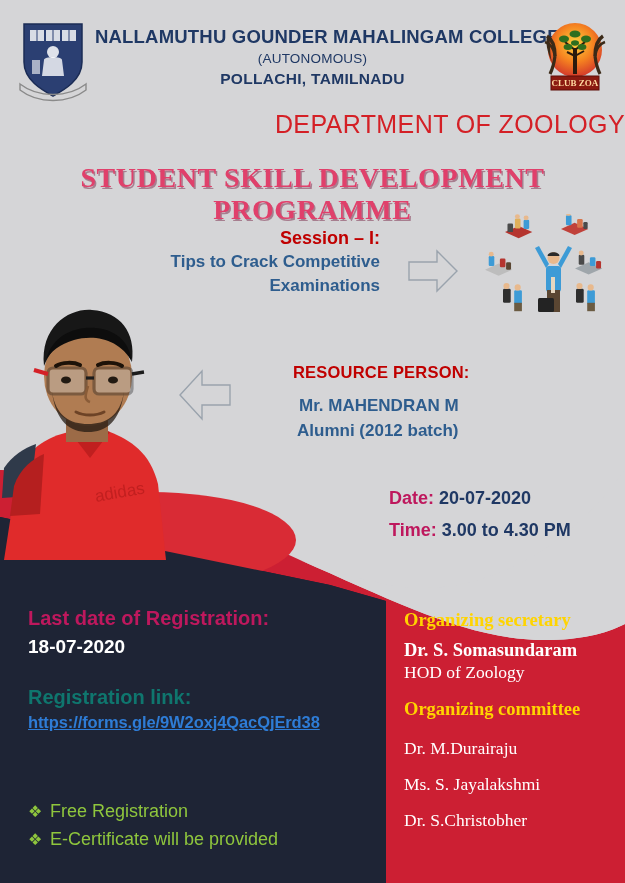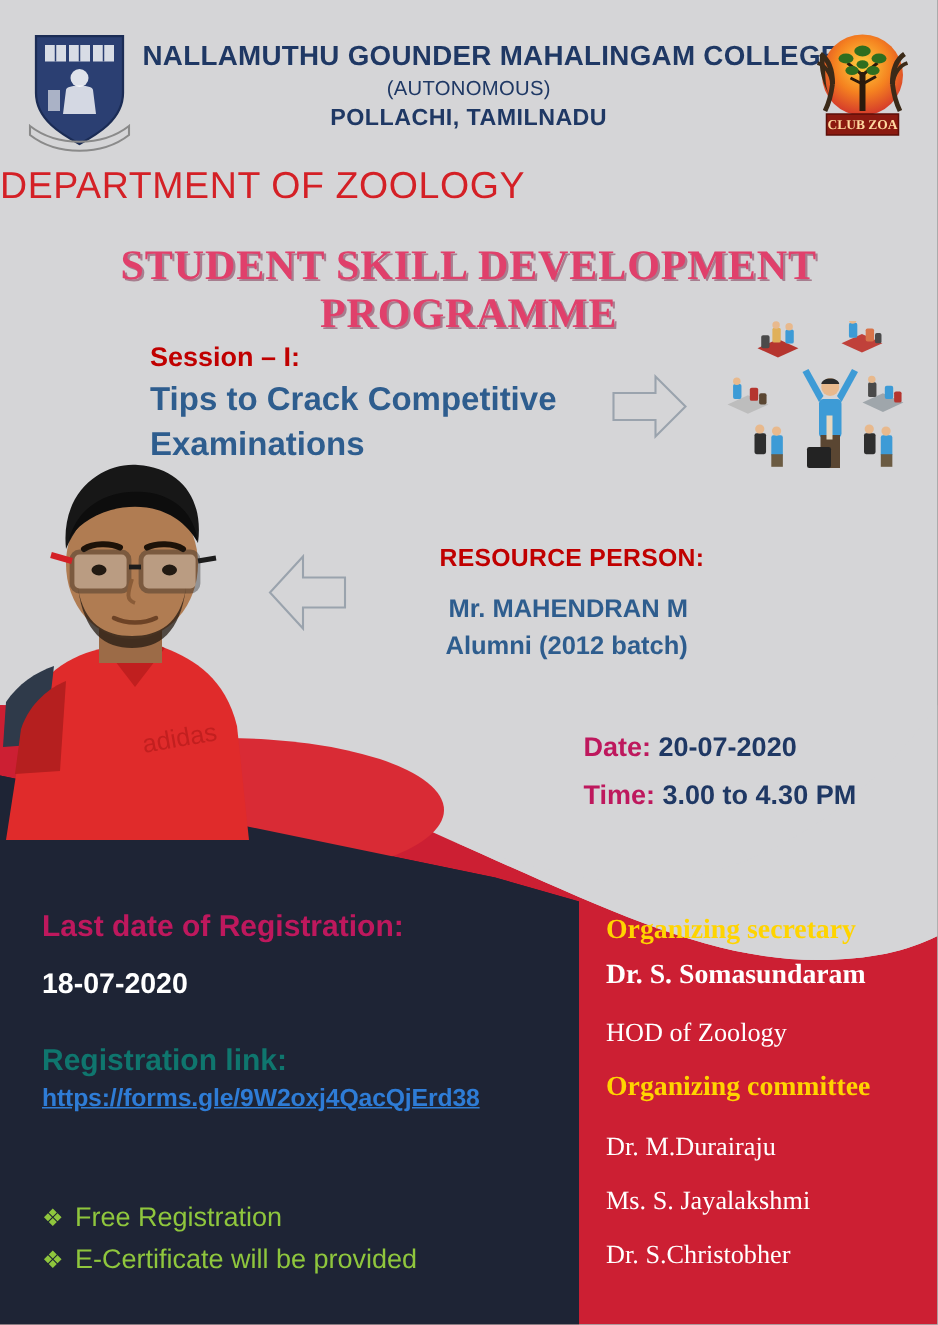--- a/index.html
+++ b/index.html
@@ -58,21 +58,21 @@
   .head-line3 {
     font-size: 15.5px;
     font-weight: bold;
     margin-top: 4px;
     letter-spacing: .3px;
   }
 
   .dept-title {
     position: absolute;
     top: 110px; left: 0; right: 0;
-    text-align: left;
+    text-align: right;
     color: #d42026;
     font-size: 25px;
     letter-spacing: .4px;
   }
 
   .prog-title {
     position: absolute;
     top: 162px; left: 0; right: 0;
     text-align: center;
     color: #e0406b;
@@ -81,30 +81,31 @@
     font-weight: bold;
     letter-spacing: .6px;
     text-shadow: 1.5px 1.5px 0 rgba(110,20,55,.45);
   }
 
   
   .session-block {
     position: absolute;
     left: 100px; top: 226px;
     width: 280px;
+    text-align: right;
   }
   .session-label {
     color: #c00000;
     font-size: 18px;
     font-weight: bold;
     line-height: 1.35;
   }
   .session-topic {
     color: #2e5d8e;
-    font-size: 22px;
+    font-size: 17px;
     font-weight: bold;
     line-height: 1.32;
     margin-top: 1px;
   }
 
   .arrow-right {
     position: absolute;
     left: 407px; top: 248px;
     width: 52px; height: 46px;
   }
@@ -177,21 +178,21 @@
   .reg-head {
     color: #be185d;
     font-size: 20px;
     font-weight: bold;
     line-height: 1.35;
   }
   .reg-date {
     color: #ffffff;
     font-size: 19px;
     font-weight: bold;
-    margin-top: 14px;
+    margin-top: 4px;
   }
   .reg-link-head {
     color: #0f766e;
     font-size: 20px;
     font-weight: bold;
     margin-top: 28px;
   }
   .reg-link {
     display: inline-block;
     color: #2e7cd6;
@@ -233,21 +234,21 @@
   }
   .org-name-bold {
     color: #ffffff;
     font-size: 18.5px;
     font-weight: bold;
     margin-top: 8px;
   }
   .org-name-sub {
     color: #ffffff;
     font-size: 17.5px;
-    margin-top: 17px;
+    margin-top: 1px;
   }
   .org-head2 {
     color: #ffd400;
     font-size: 18.5px;
     font-weight: bold;
     margin-top: 16px;
   }
   .committee { margin-top: 10px; }
   .committee-row {
     color: #ffffff;

